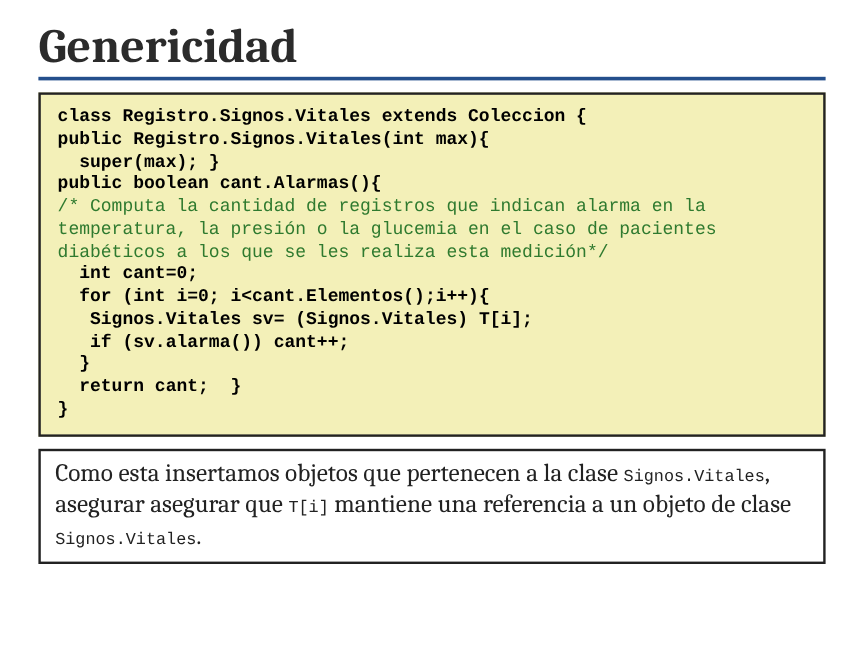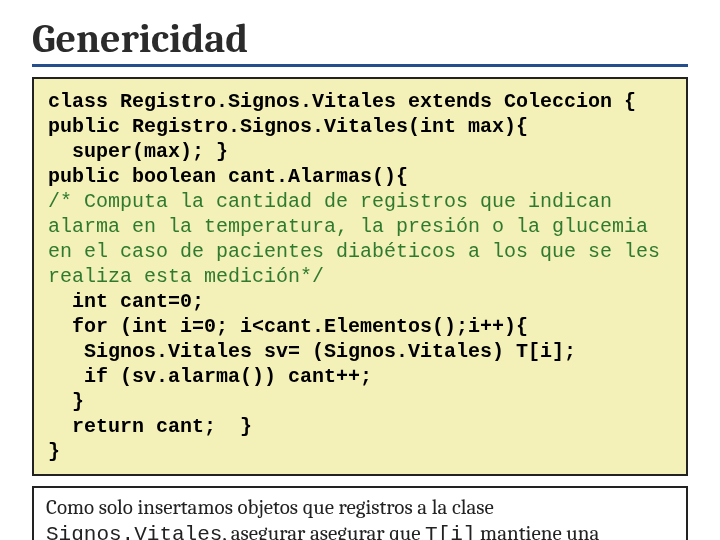--- a/index.html
+++ b/index.html
@@ -26,39 +26,39 @@
     padding-bottom: 4px;
     border-bottom: 3px solid #244f8c;
     line-height: 1.05;
   }
   .code-box {
     margin-top: 10px;
     border: 2px solid #222;
     background: #f3f0b8;
     padding: 10px 14px 10px 14px;
     font-family: "Courier New", Courier, monospace;
-    font-size: 20px;
+    font-size: 15px;
     line-height: 1.25;
     color: #000;
     white-space: pre-wrap;
   }
   .kw { font-weight: 700; }
   .cm { color: #2f7a2f; }
   .note-box {
     margin-top: 10px;
     border: 2px solid #222;
     background: #fff;
     padding: 6px 12px 8px 12px;
     font-size: 21px;
     line-height: 1.25;
     color: #222;
   }
   .note-box .mono {
     font-family: "Courier New", Courier, monospace;
-    font-size: 21px;
+    font-size: 14px;
   }
 </style>
 </head>
 <body>
 
 <div class="slide">
 
   <h1 class="title">Genericidad</h1>
 
   <div class="code-box"><span class="kw">class Registro.Signos.Vitales extends Coleccion {</span>
@@ -68,16 +68,16 @@
 <span class="cm">/* Computa la cantidad de registros que indican alarma en la temperatura, la presión o la glucemia en el caso de pacientes diabéticos a los que se les realiza esta medición*/</span>
 <span class="kw">  int cant=0;</span>
 <span class="kw">  for (int i=0; i&lt;cant.Elementos();i++){</span>
 <span class="kw">   Signos.Vitales sv= (Signos.Vitales) T[i];</span>
 <span class="kw">   if (sv.alarma()) cant++;</span>
 <span class="kw">  }</span>
 <span class="kw">  return cant;  }</span>
 <span class="kw">}</span></div>
 
   <div class="note-box">
-    <span>Como solo insertamos objetos que registros a la clase </span><span class="mono">Signos.Vitales</span><span>, asegurar asegurar que </span><span class="mono">T[i]</span><span>  mantiene una referencia a un objeto de clase </span><span class="mono">Signos.Vitales</span><span>.</span>
+    <span>Como esta insertamos objetos que pertenecen a la clase </span><span class="mono">Signos.Vitales</span><span>, asegurar asegurar que </span><span class="mono">T[i]</span><span>  mantiene una referencia a un objeto de clase </span><span class="mono">Signos.Vitales</span><span>.</span>
   </div>
 
 </div>
 
 </body></html>

